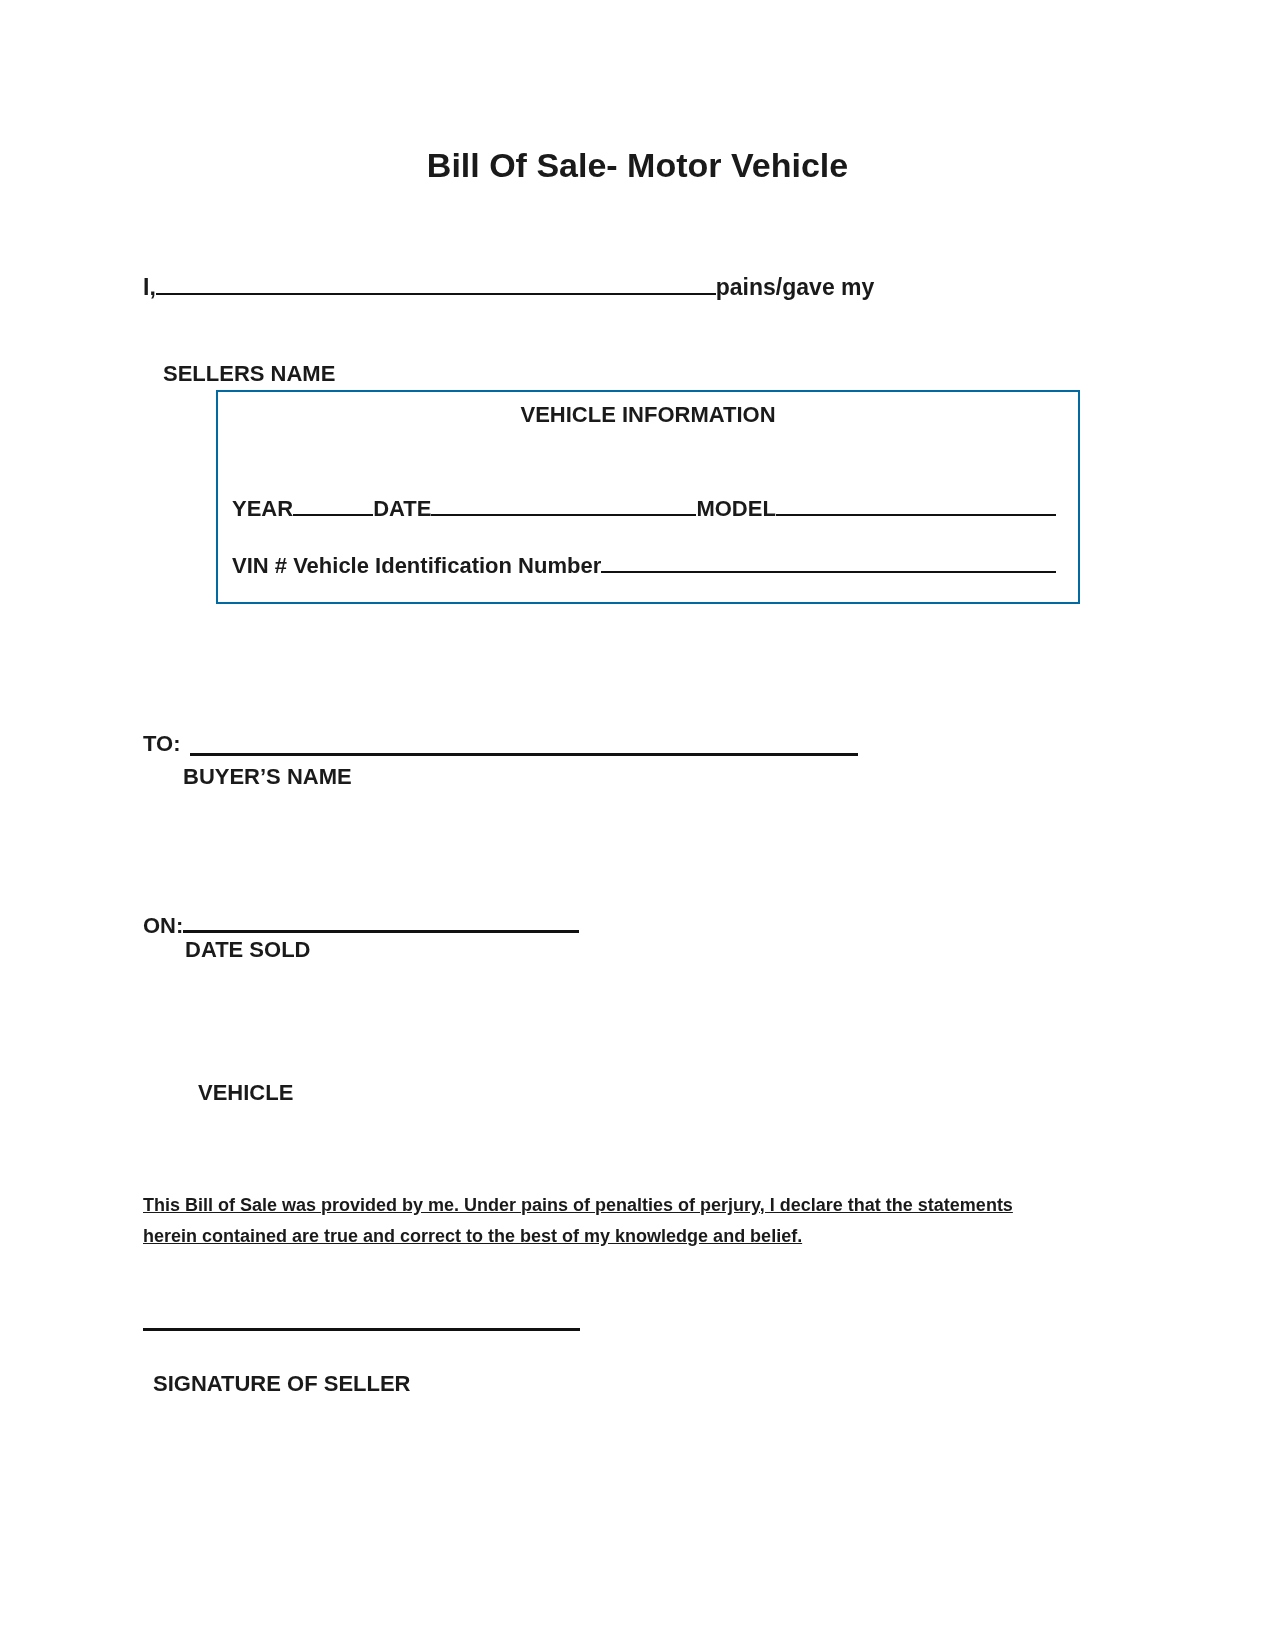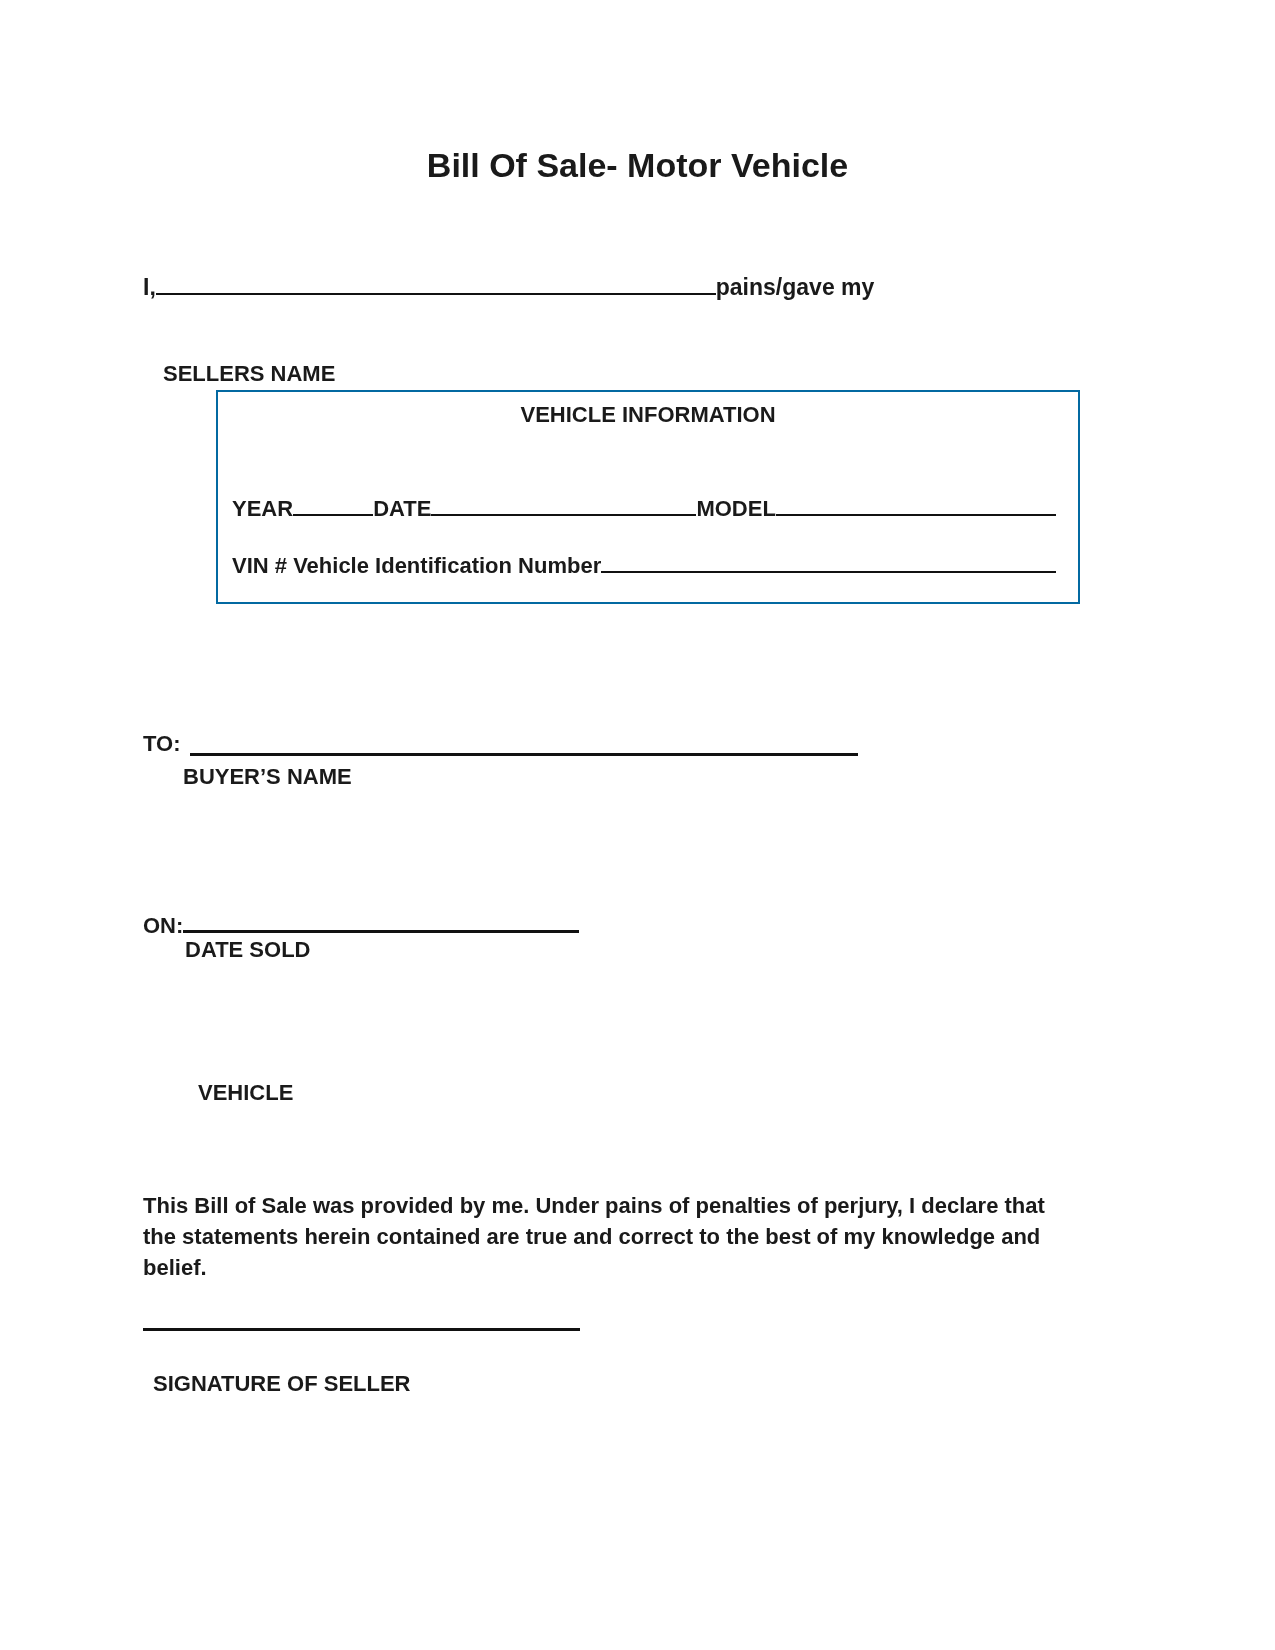--- a/index.html
+++ b/index.html
@@ -75,23 +75,24 @@
 
   .amount-line { top: 1012px; left: 143px; }
   .amount-blank { width: 398px; }
   .amount-caption { top: 1044px; left: 198px; }
 
   
   .declaration {
     top: 1190px;
     left: 143px;
     width: 905px;
-    font-size: 22px;
+    font-size: 18px;
     line-height: 31px;
     white-space: normal;
+    text-decoration: underline;
   }
 
   
   .signature-rule {
     top: 1328px;
     left: 143px;
     width: 437px;
     height: 0;
     border-top: 3px solid #111111;
   }

